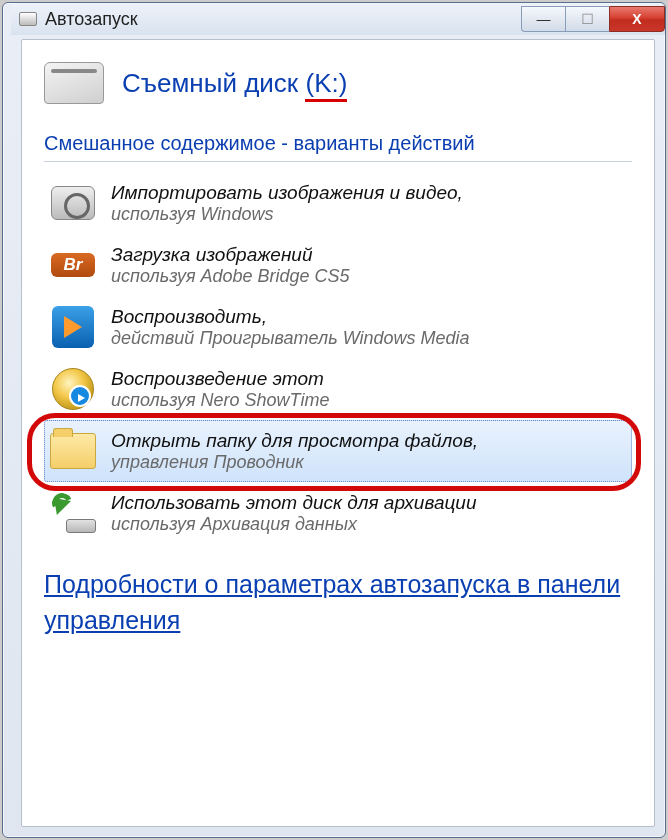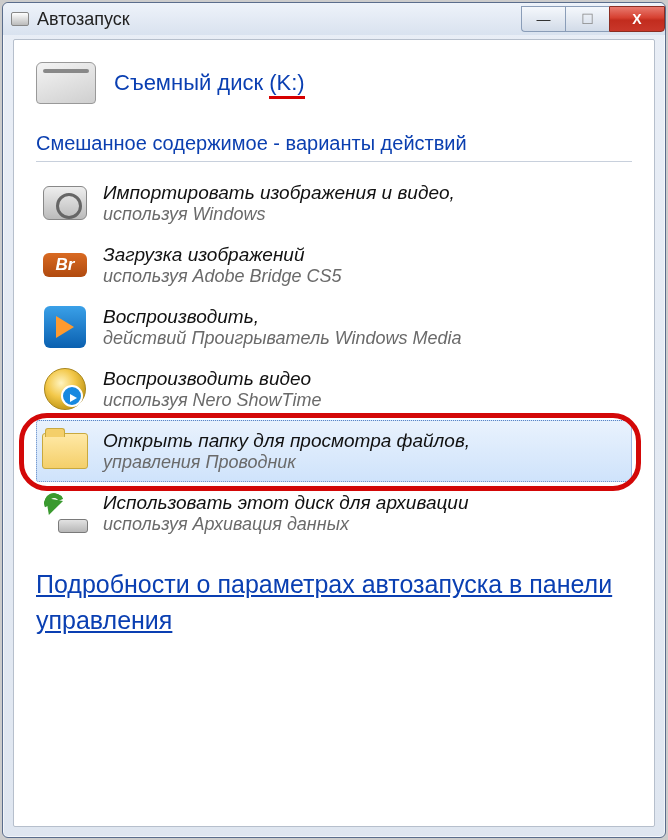--- a/index.html
+++ b/index.html
@@ -13,20 +13,21 @@
   .window {
     width: 664px;
     height: 836px;
     margin: 2px;
     background: linear-gradient(to bottom, #e9eef6 0%, #dfe6f0 100%);
     border: 1px solid #5a6d8c;
     border-radius: 6px;
     box-shadow: inset 0 0 0 1px rgba(255,255,255,0.6);
     display: flex;
     flex-direction: column;
+    padding-left: 8px;
   }
   .titlebar {
     height: 32px;
     display: flex;
     align-items: center;
     padding: 0 0 0 8px;
     background: linear-gradient(to bottom, #eef3fa 0%, #d9e2ef 100%);
     border-radius: 6px 6px 0 0;
   }
   .titlebar .ticon {
@@ -68,21 +69,21 @@
     width:60px; height:42px;
     background: linear-gradient(160deg,#f4f4f4,#cfcfcf);
     border:1px solid #999;
     border-radius:6px 6px 4px 4px;
     position:relative;
   }
   .drive-icon::after{
     content:""; position:absolute; left:6px; right:6px; top:6px; height:4px;
     background:#888; border-radius:2px;
   }
-  .drive-title { font-size:22px; color:#0a3fb2; }
+  .drive-title { font-size:26px; color:#0a3fb2; }
   .drive-title .uline { border-bottom:3px solid #d60000; padding-bottom:1px; }
 
   .section-header {
     font-size:20px; color:#0b3fb0;
     border-bottom:1px solid #c8d0dc;
     padding-bottom:6px;
     margin-bottom:10px;
   }
   .section-header.small2 { margin-top:6px; }
 
@@ -187,21 +188,21 @@
         <div class="t1">Воспроизводить,</div>
         <div class="t2">действий Проигрыватель Windows Media</div>
       </div>
     </div>
 
     <div class="opt">
       <div class="oicon">
           <div class="ic-nero"></div>
         </div>
       <div class="otext">
-        <div class="t1">Воспроизводить видео</div>
+        <div class="t1">Воспроизведение этот</div>
         <div class="t2">используя Nero ShowTime</div>
       </div>
     </div>
 
 
     <div class="opt selected">
       <div class="red-ring"></div>
       <div class="oicon">
           <div class="ic-folder"></div>
         </div>

